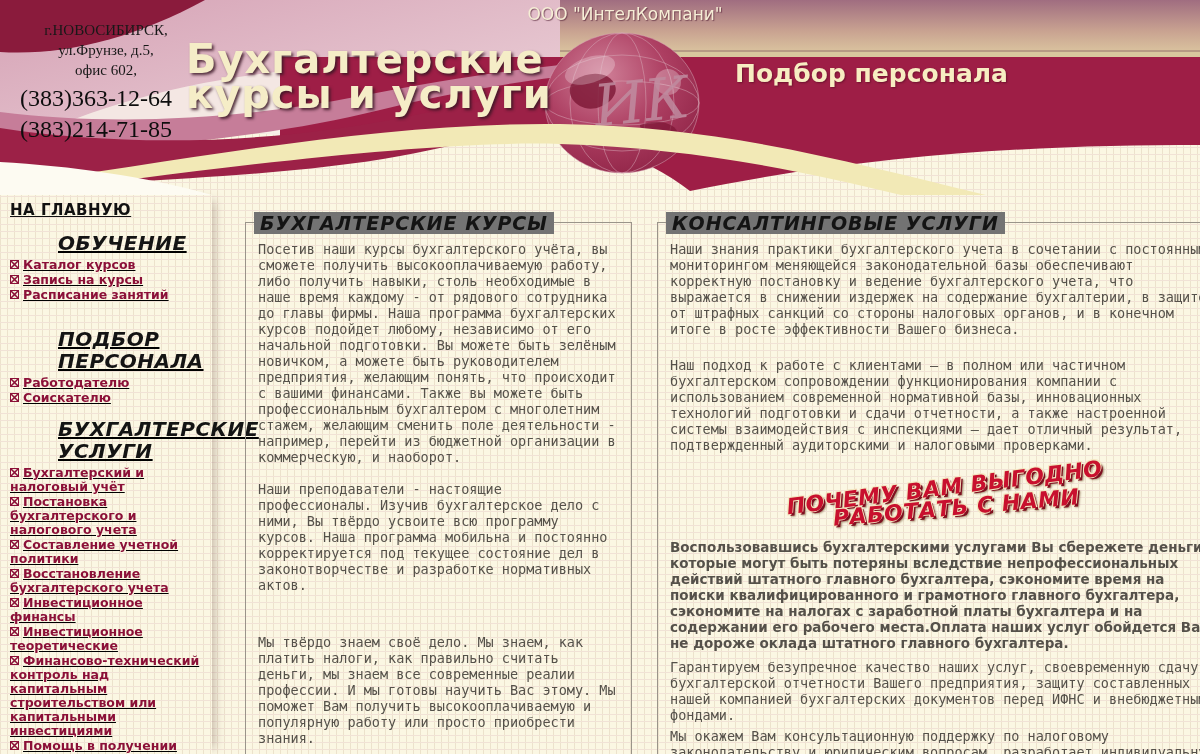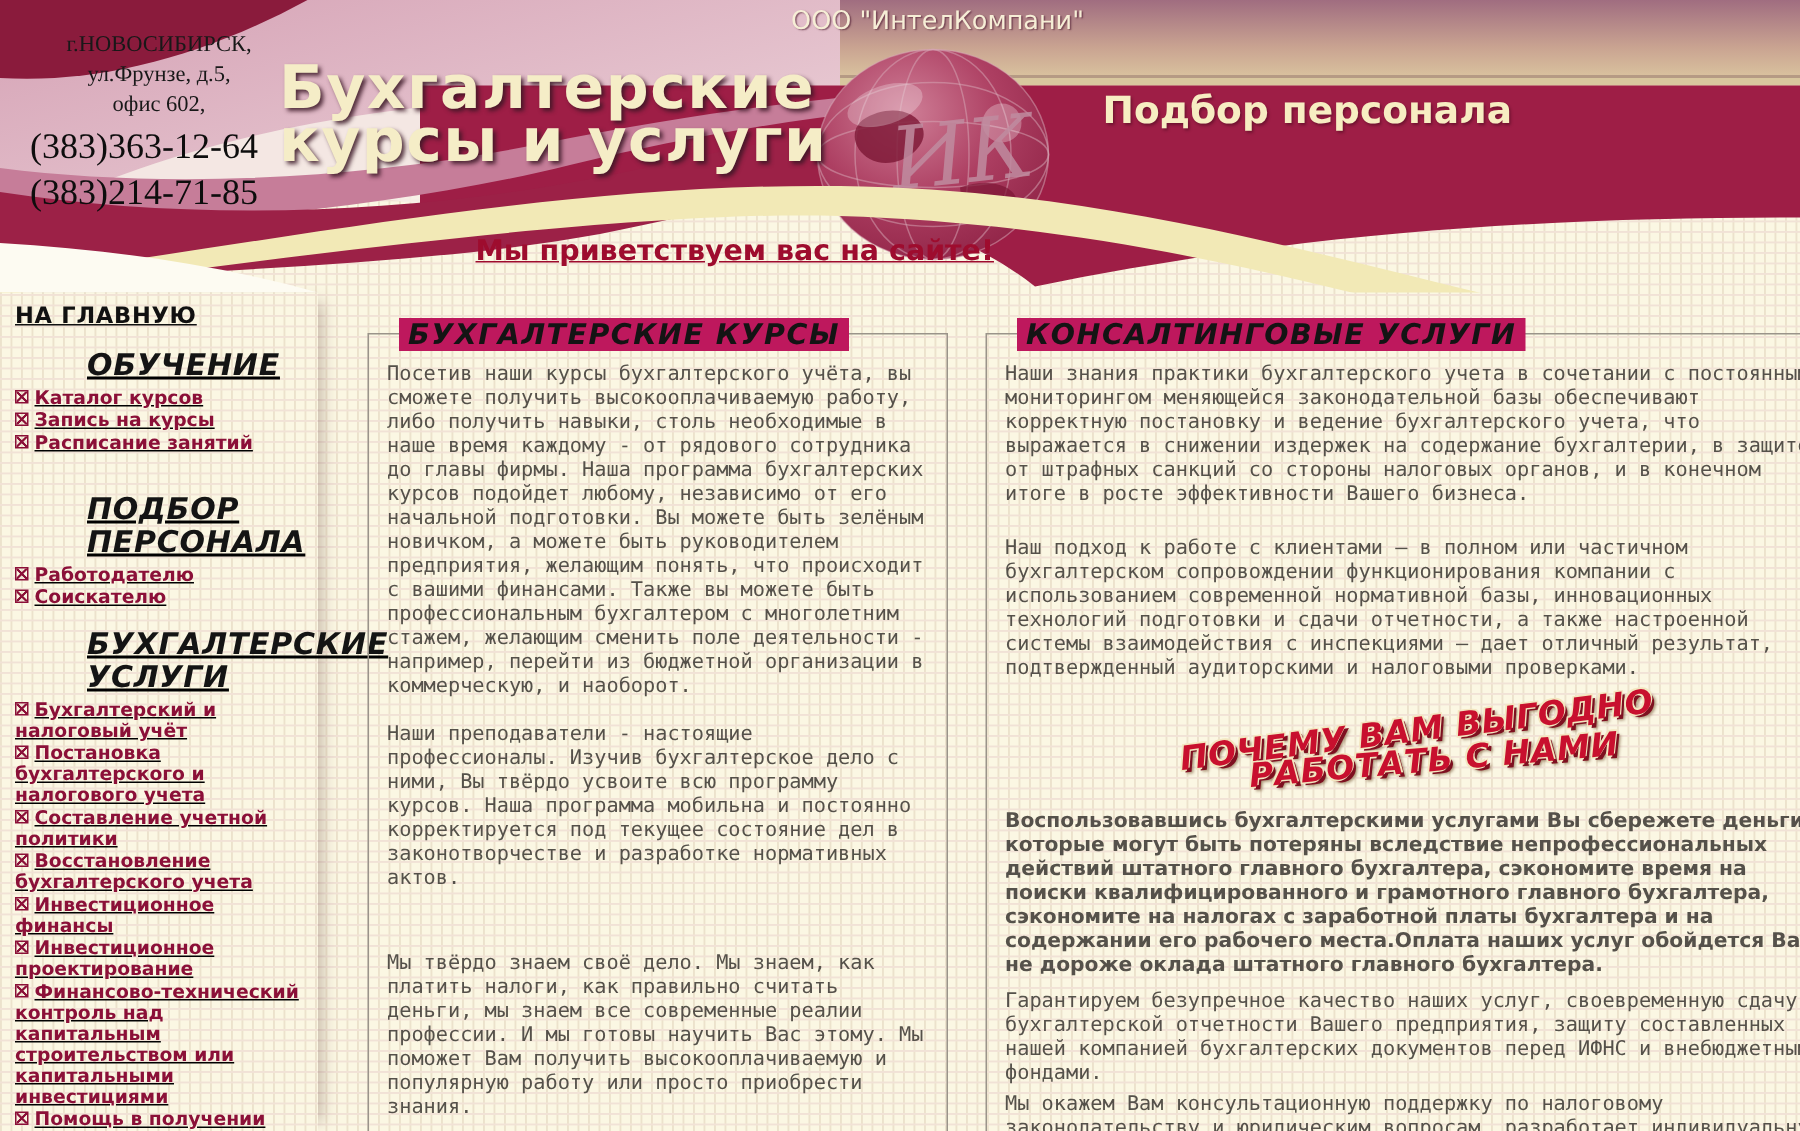--- a/index.html
+++ b/index.html
@@ -82,21 +82,21 @@
       linear-gradient(45deg, transparent 40%, #8b1038 45%, #8b1038 55%, transparent 60%),
       linear-gradient(-45deg, transparent 40%, #8b1038 45%, #8b1038 55%, transparent 60%);
   }
 
   .content { display:flex; margin-left:33px; padding-top:27px; }
   .box {
     position:relative; border:1px solid #9a948a; height:980px;
     padding:18px 12px 0 12px;
   }
   .box-title {
-    position:absolute; top:-11px; left:20px; padding:0 6px; background:#be185d;
+    position:absolute; top:-11px; left:8px; padding:0 6px; background:#737373;
     font-weight:bold; font-style:italic; font-size:19px; letter-spacing:1px;
     color:#141414; white-space:nowrap;
   }
   .box-l { width:387px; }
   .box-r { width:575px; margin-left:25px; }
   .box p {
     font-family:"DejaVu Sans Mono", monospace;
     font-size:13.5px; line-height:16px; color:#55514a;
   }
   .box-l p.p2 { margin-top:16px; }
@@ -191,21 +191,20 @@
     <div class="site-title">
       <span class="l1">Бухгалтерские</span>
       <span class="l2">курсы и услуги</span>
     </div>
 
     <div class="company">ООО "ИнтелКомпани"</div>
 
 
     <div class="band-label">Подбор персонала</div>
 
-    <a class="welcome">Мы приветствуем вас на сайте!</a>
   </div>
 
   <div class="main">
 
     <aside class="sidebar">
       <a class="home-link">НА ГЛАВНУЮ</a>
 
       <div class="sec">
         <div class="sec-title">ОБУЧЕНИЕ</div>
         <div class="s-item"><span class="blt"></span><span>Каталог курсов</span></div>
@@ -219,21 +218,21 @@
         <div class="s-item"><span class="blt"></span><span>Соискателю</span></div>
       </div>
 
       <div class="sec">
         <div class="sec-title">БУХГАЛТЕРСКИЕ УСЛУГИ</div>
         <div class="s-item"><span class="blt"></span><span>Бухгалтерский и налоговый учёт</span></div>
         <div class="s-item"><span class="blt"></span><span>Постановка бухгалтерского и налогового учета</span></div>
         <div class="s-item"><span class="blt"></span><span>Составление учетной политики</span></div>
         <div class="s-item"><span class="blt"></span><span>Восстановление бухгалтерского учета</span></div>
         <div class="s-item"><span class="blt"></span><span>Инвестиционное финансы</span></div>
-        <div class="s-item"><span class="blt"></span><span>Инвестиционное проектирование</span></div>
+        <div class="s-item"><span class="blt"></span><span>Инвестиционное теоретические</span></div>
         <div class="s-item"><span class="blt"></span><span>Финансово-технический контроль над капитальным строительством или капитальными инвестициями</span></div>
         <div class="s-item"><span class="blt"></span><span>Помощь в получении кредита и представление интересов в банках</span></div>
       </div>
 
       
     </aside>
 
     <section class="content">
 
       <div class="box box-l">

